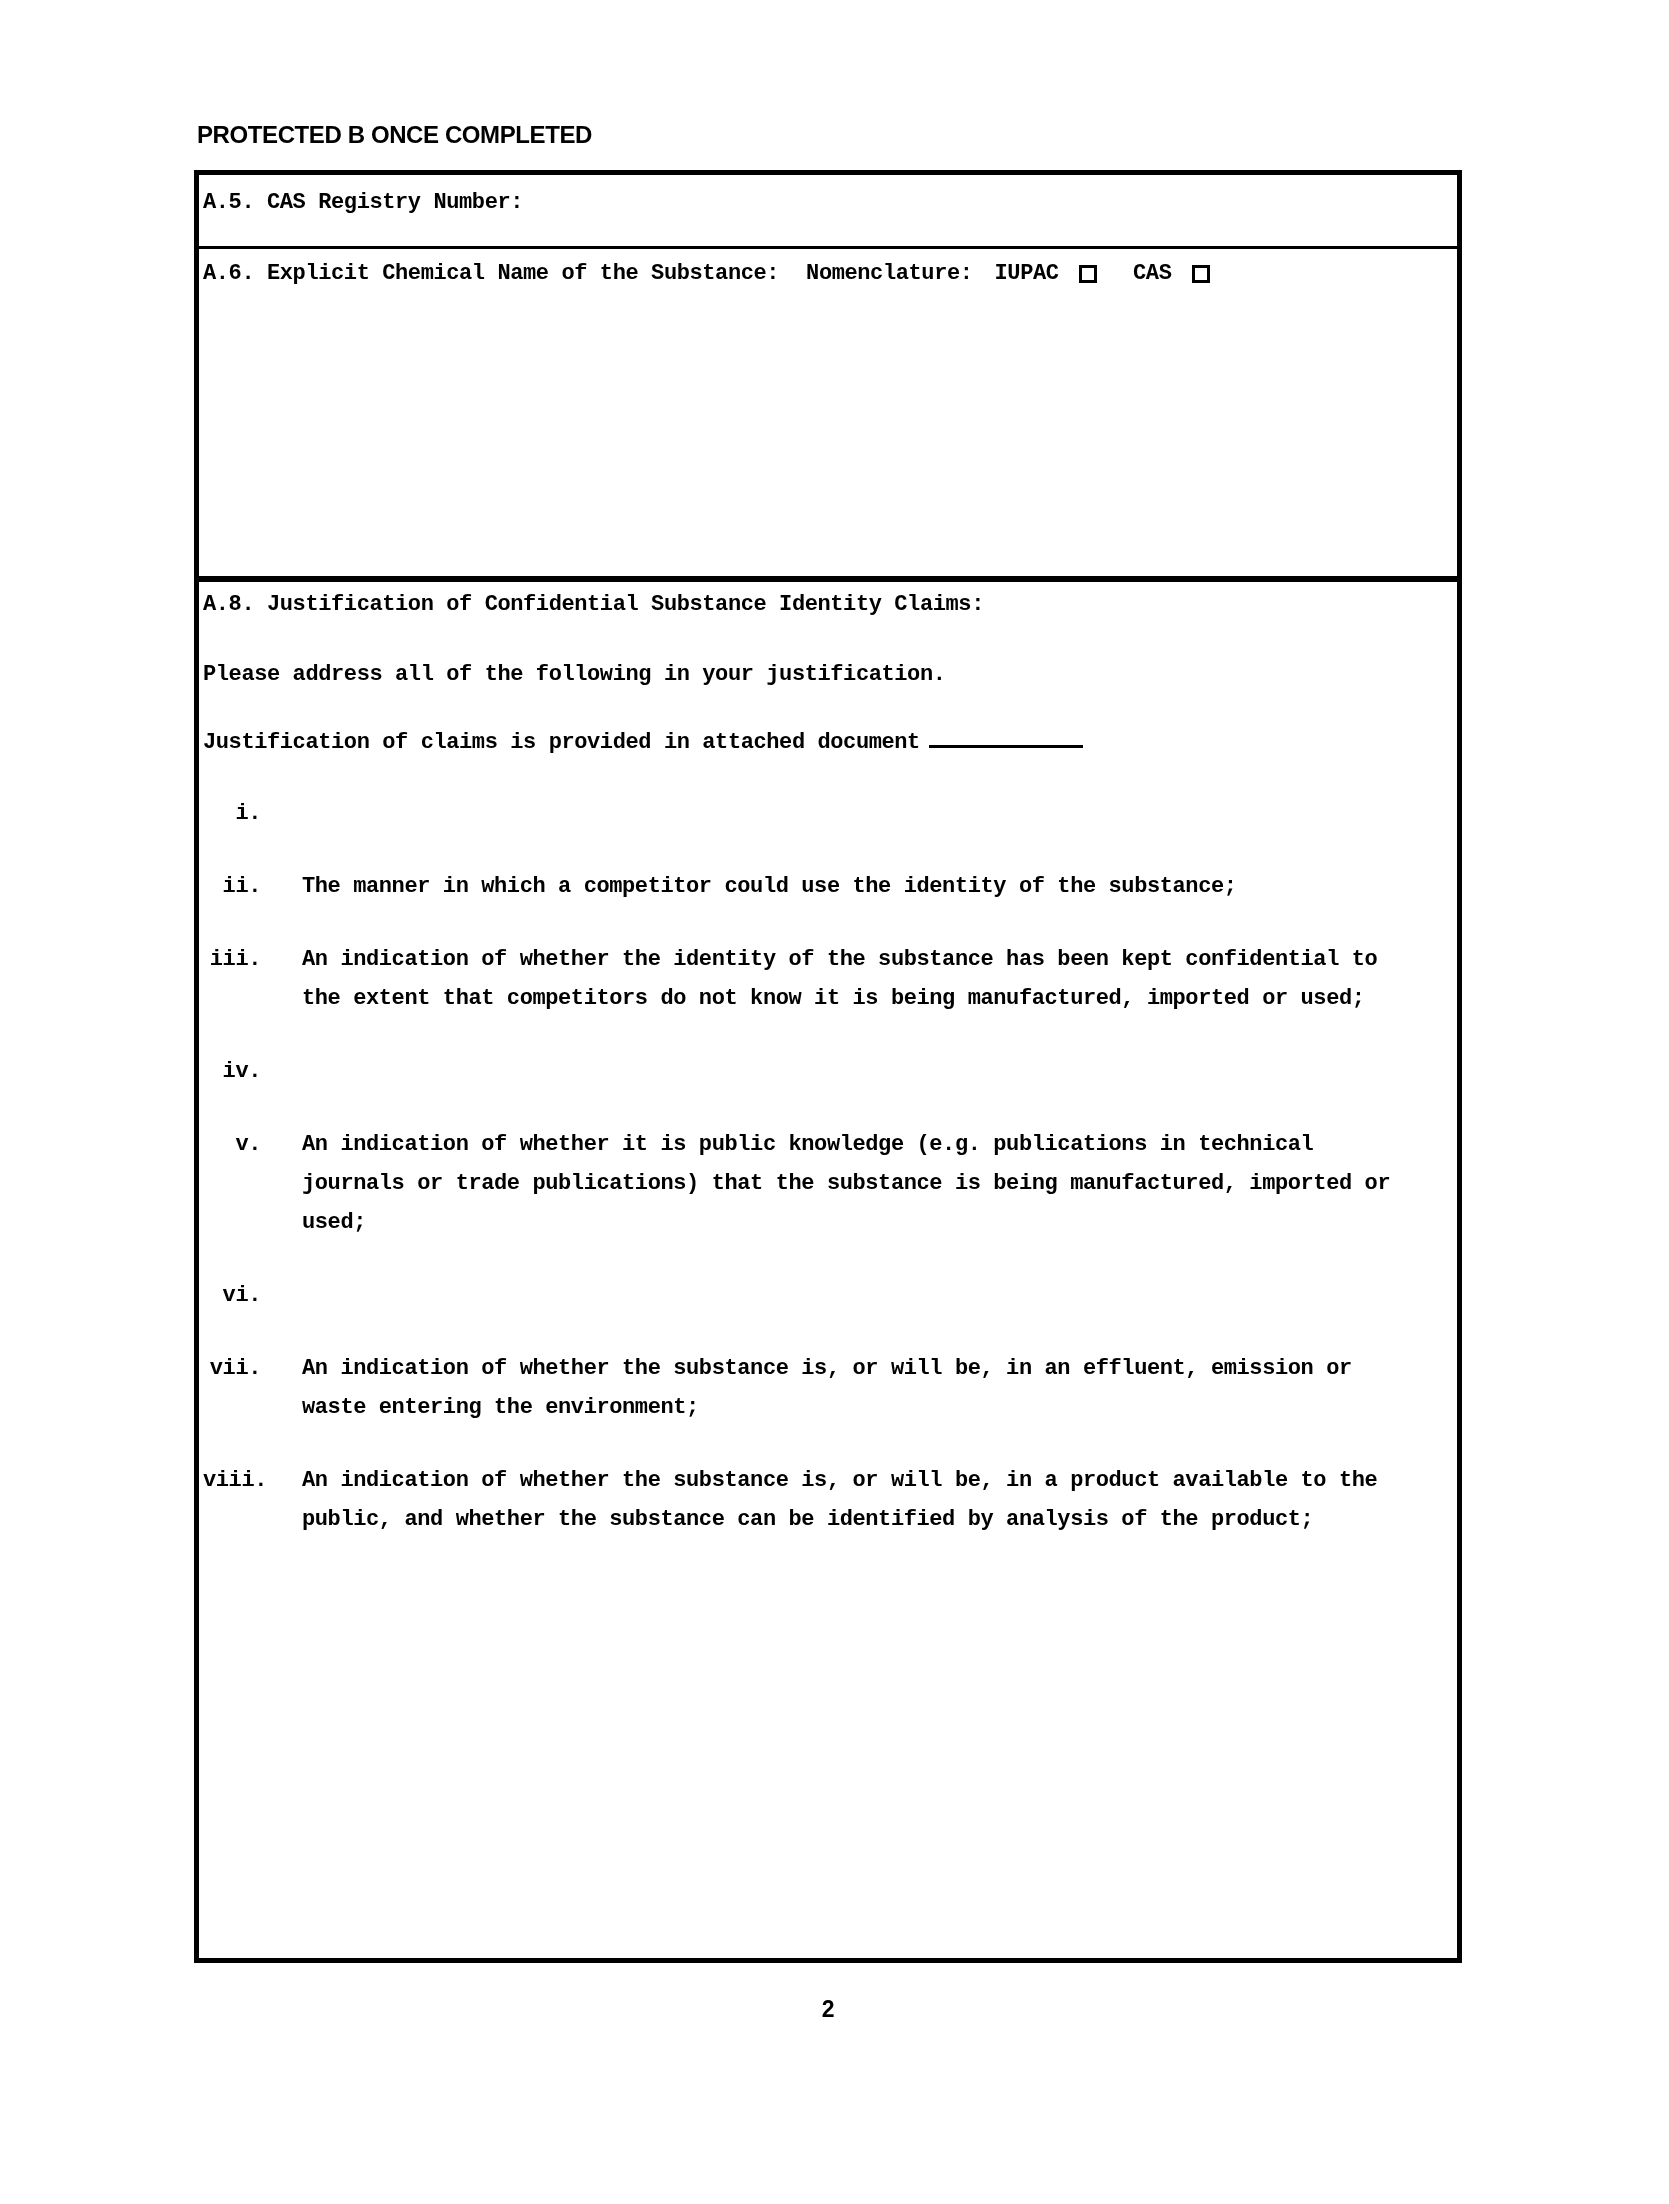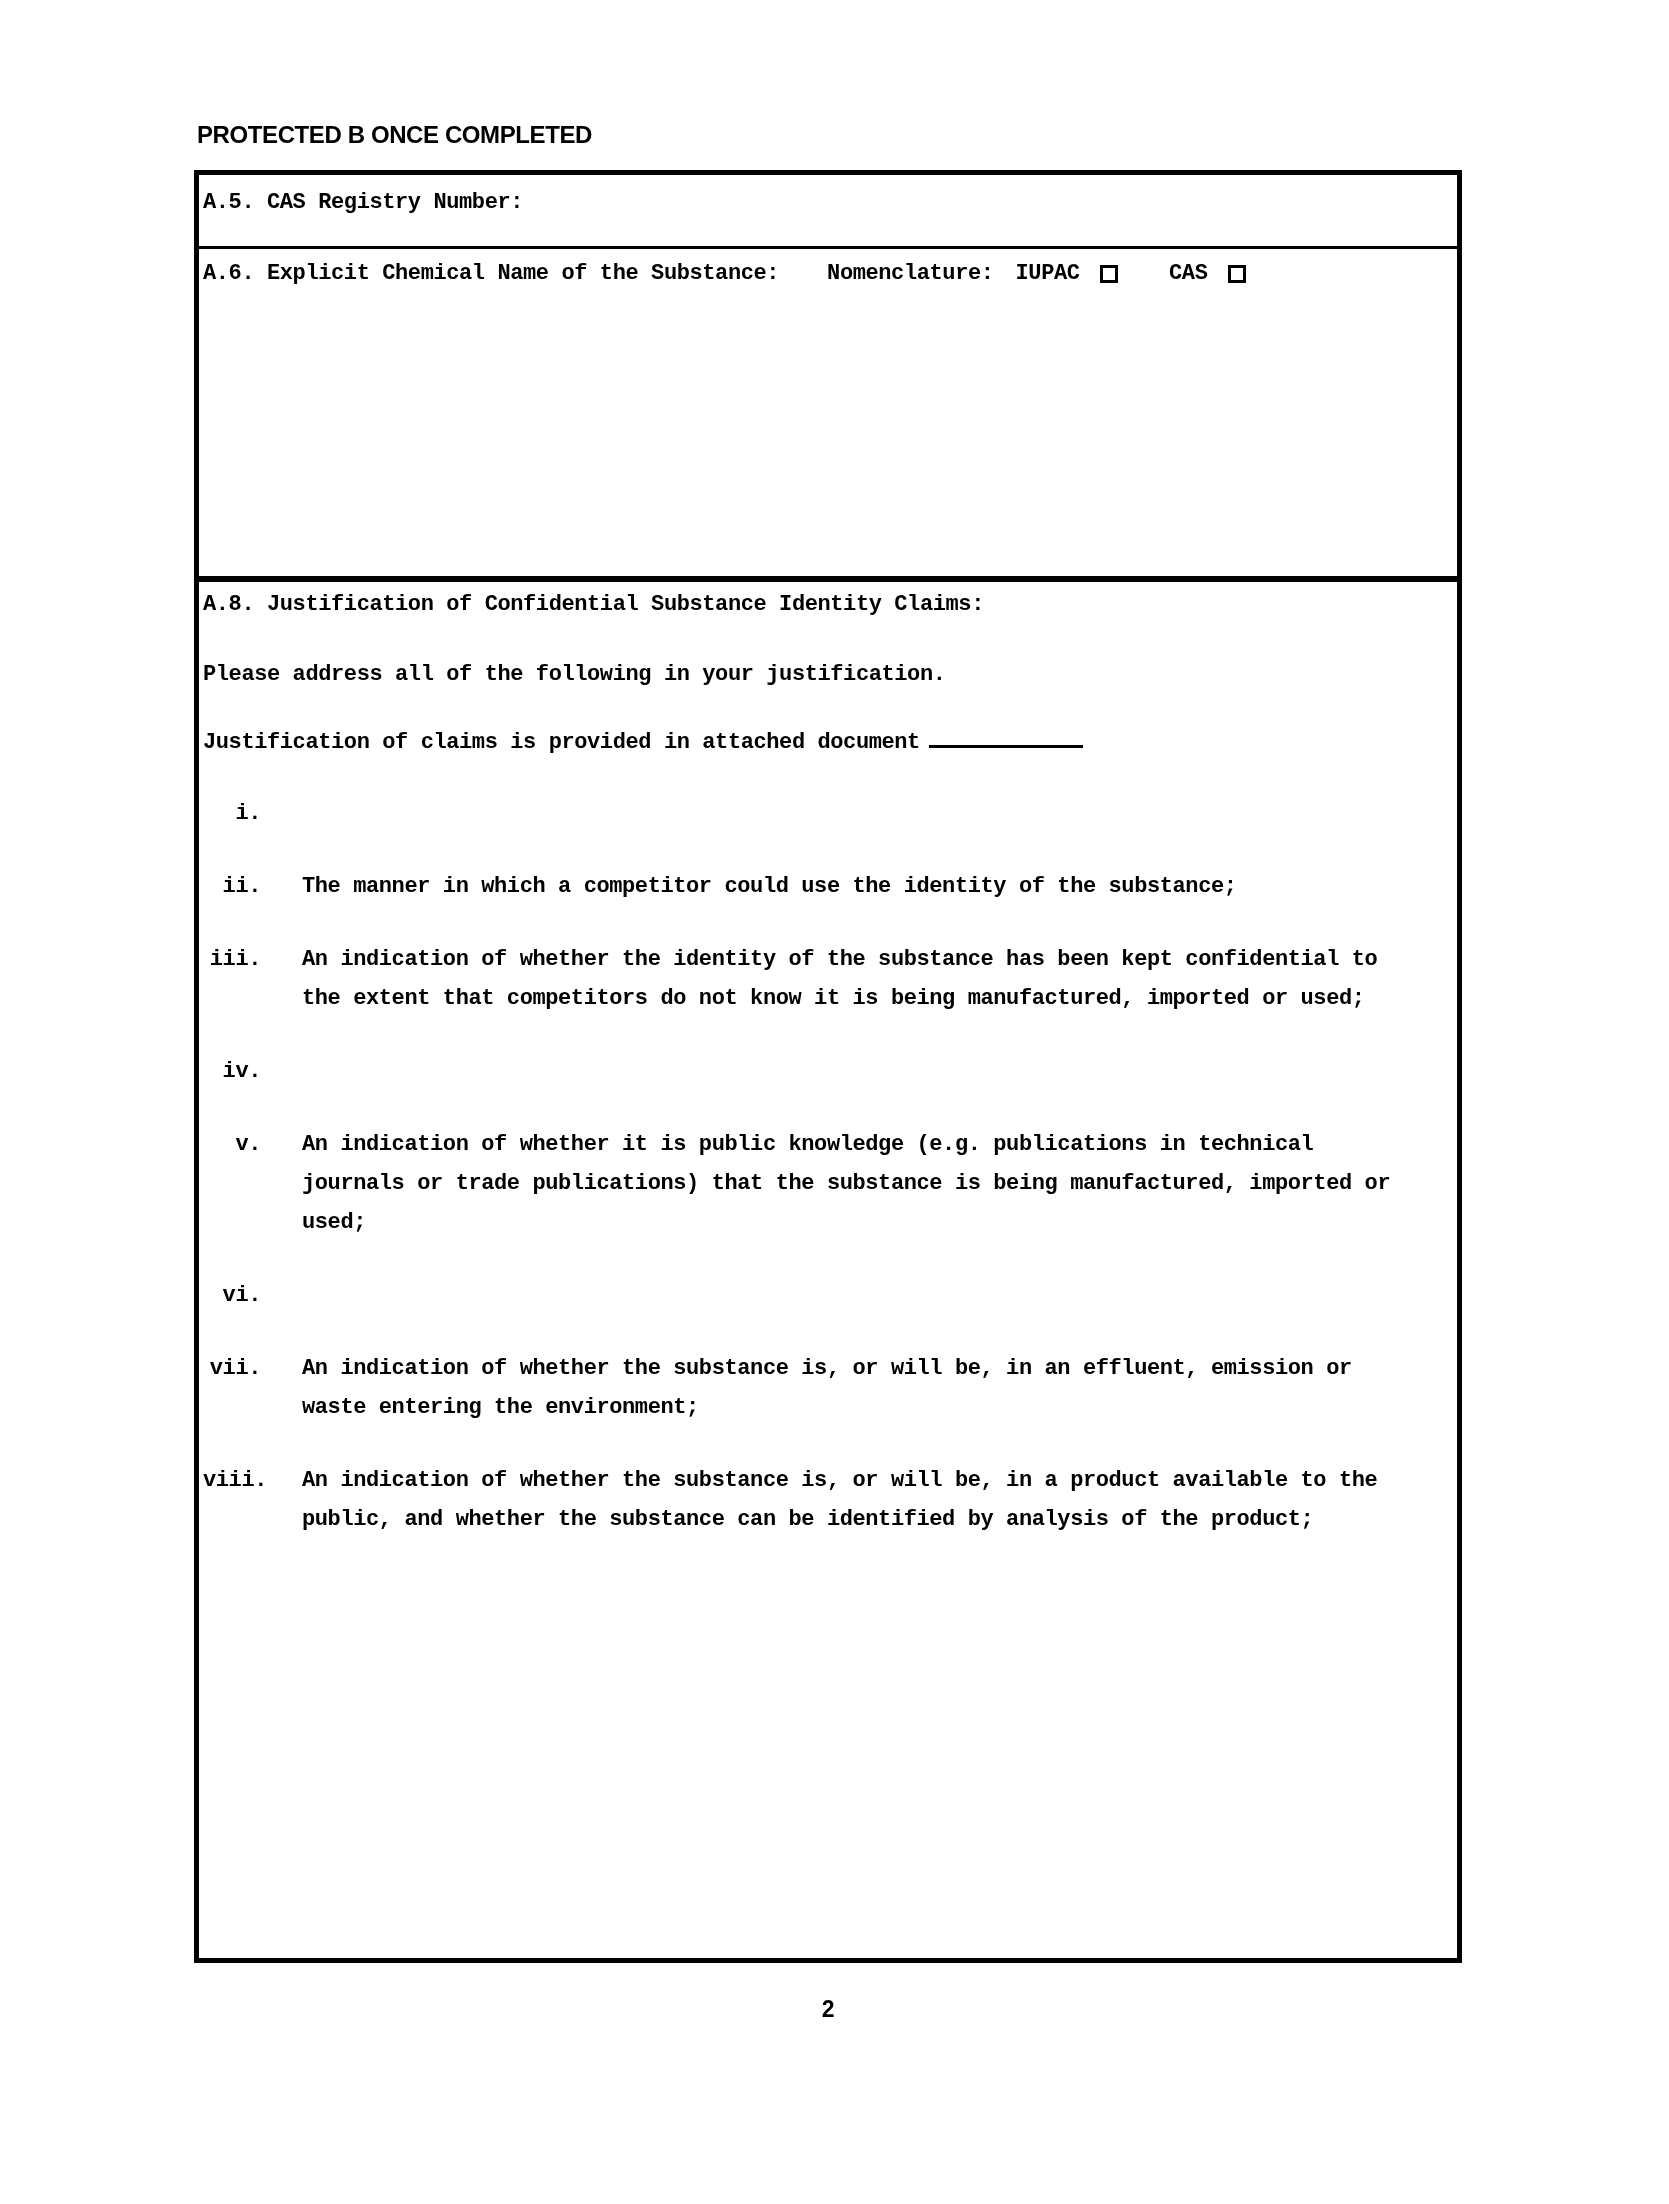--- a/index.html
+++ b/index.html
@@ -31,24 +31,24 @@
     border: 5.1px solid #000000;
     background: #ffffff;
   }
   .row { box-sizing: border-box; padding: 12px 4px; position: relative; font-family: Liberation Mono, monospace; }
   .row-a5 { height: 74px; border-bottom: 3.4px solid #000000; padding-top: 13.7px; }
   .row-a6 { height: 333px; border-bottom: 6.8px solid #000000; }
   .row-a7 { height: 331px; border-bottom: 6.8px solid #000000; }
   .row-a8 { height: 1044px; padding-top: 8.6px; }
   .fill-area { position: absolute; left: 0; right: 0; top: 45px; bottom: 0; }
   .a6-header { display: flex; align-items: center; white-space: nowrap; }
-  .nom-label { margin-left: 48px; }
+  .nom-label { margin-left: 27px; }
   .opt { display: inline-flex; align-items: center; }
   .opt-iupac { margin-left: 22px; }
-  .opt-cas { margin-left: 51px; }
+  .opt-cas { margin-left: 36px; }
   .checkbox {
     display: inline-block;
     box-sizing: border-box;
     width: 18px;
     height: 18px;
     border: 3.4px solid #000000;
     margin-left: 20.5px;
     position: relative;
     top: 0.9px;
   }

